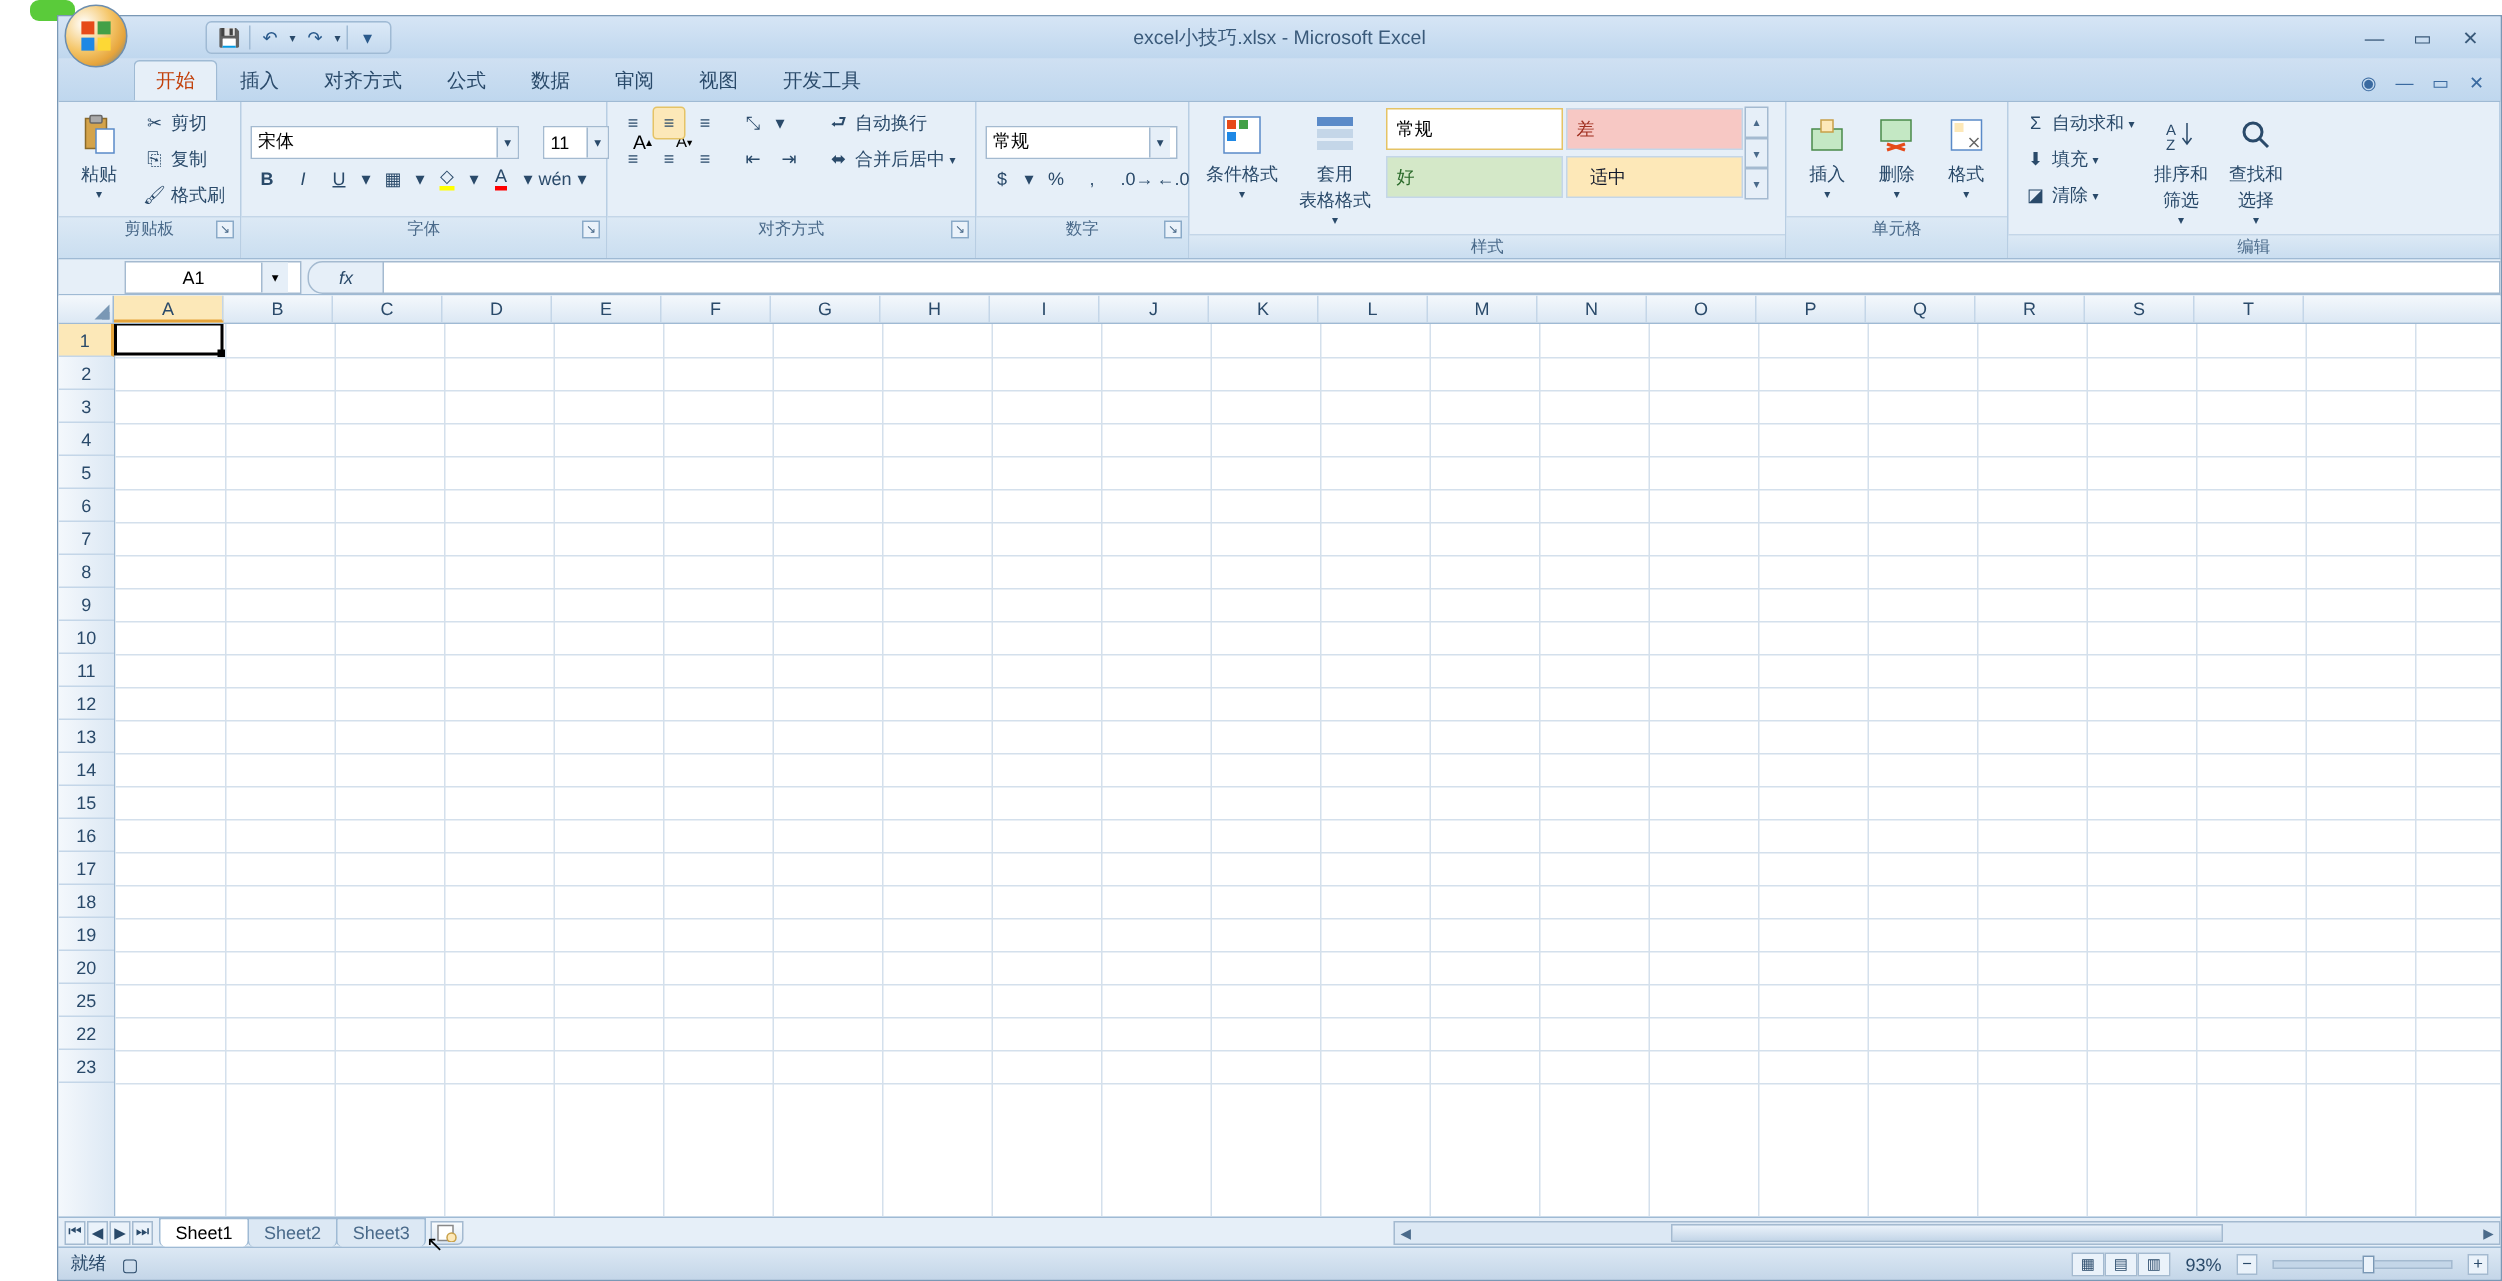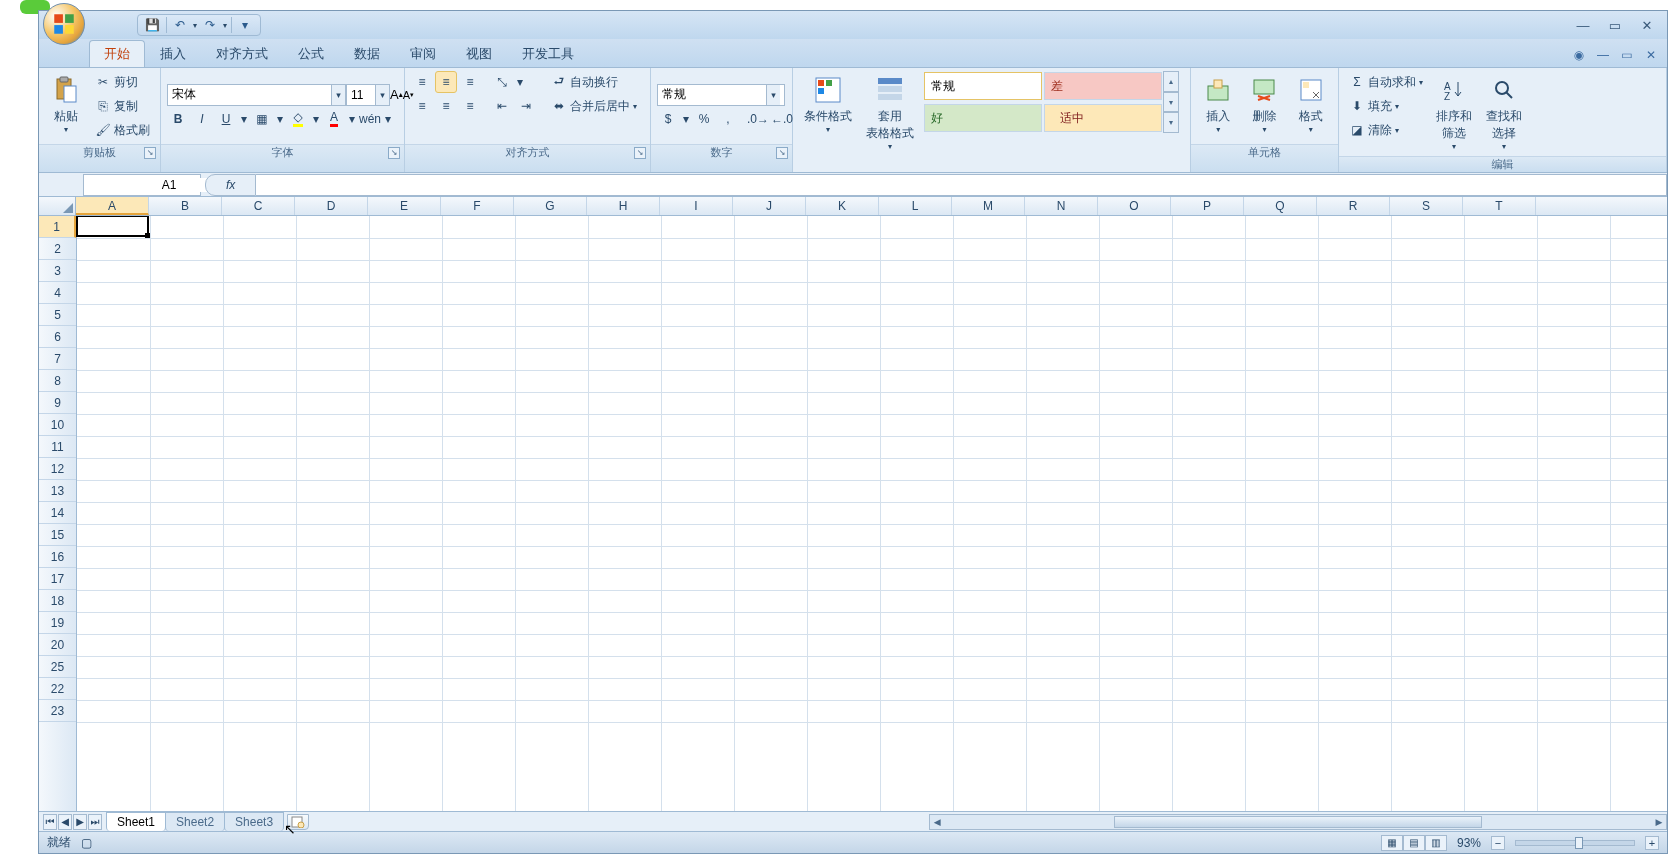--- a/index.html
+++ b/index.html
@@ -42,27 +42,27 @@
 .combo .dd-btn { width:14px; text-align:center; font-size:9px; color:#2a4a6a; background:#e6eff8; height:100%; line-height:20px; border-left:1px solid #a4bad0; }
 
 .rowcol { display:flex; flex-direction:column; gap:2px; justify-content:center; }
 .iconrow { display:flex; gap:2px; }
 .iconrow .ib { width:22px; height:22px; display:flex; align-items:center; justify-content:center; border:1px solid transparent; border-radius:3px; font-size:12px; color:#2a4a6a; }
 .iconrow .ib.sel { background:#fce8b8; border-color:#e5c365; }
 .style-cell { width:118px; height:28px; border:1px solid #c4d6e8; margin:1px; padding:4px 6px; font-size:12px; display:flex; align-items:center; }
 .style-normal { background:#fff; border-color:#e5c365; }
 .style-bad { background:#f7c8c4; color:#a03020; }
 .style-good { background:#d4e8c8; color:#2a6a2a; }
-.style-neutral { background:#fde8b8; color:#7f1d1d;padding-left:15px; }
+.style-neutral { background:#fde8b8; color:#0f172a;padding-left:15px; }
 .gallery-scroll { display:flex; flex-direction:column; width:16px; }
 .gallery-scroll span { flex:1; border:1px solid #a4bad0; background:#e6eff8; font-size:8px; display:flex; align-items:center; justify-content:center; color:#4a6a8a; }
 
 
 .fbar { height:24px; background:#e6eff8; border-bottom:1px solid #9fbad4; display:flex; align-items:center; }
-.namebox { width:118px; height:22px; margin-left:44px; border:1px solid #a4bad0; background:#fff; display:flex; align-items:center;padding-left:40px; }
+.namebox { width:118px; height:22px; margin-left:44px; border:1px solid #a4bad0; background:#fff; display:flex; align-items:center; }
 .namebox input { border:none; outline:none; width:90px; text-align:center; font-size:12px; }
 .namebox .dd-btn { width:18px; text-align:center; font-size:9px; background:#e6eff8; height:100%; line-height:20px; border-left:1px solid #a4bad0; }
 .fx-btns { display:flex; margin-left:4px; border:1px solid #a4bad0; height:22px; background:#e6eff8; border-radius:10px 0 0 10px; padding:0 14px; align-items:center; gap:8px; font-size:11px; color:#888; }
 .fx-label { font-style:italic; font-size:12px; color:#2a4a6a; padding:0 6px; }
 .formula-input { flex:1; height:22px; border:1px solid #a4bad0; border-left:none; background:#fff; }
 
 
 .grid-area { flex:1; display:flex; flex-direction:column; background:#fff; overflow:hidden; }
 .colhdr-row { display:flex; height:19px; background:linear-gradient(#f4f8fc,#dce8f4); border-bottom:1px solid #9fbad4; }
 .corner { width:37px; border-right:1px solid #9fbad4; background:linear-gradient(#f4f8fc,#dce8f4); position:relative; }
@@ -122,20 +122,21 @@
     <div class="qat">
       <span class="qbtn">💾</span>
       <span class="qat-sep"></span>
       <span class="qbtn">↶</span>
       <span class="dd">▾</span>
       <span class="qbtn">↷</span>
       <span class="dd">▾</span>
       <span class="qat-sep"></span>
       <span class="qbtn dd">▾</span>
     </div>
+    <div class="title-text">excel小技巧.xlsx - Microsoft Excel</div>
     <div class="win-ctrl">
       <span>—</span>
       <span>▭</span>
       <span>✕</span>
     </div>
   </div>
 
   <div class="tabrow">
     <div class="tab active">开始</div>
     <div class="tab">插入</div>
@@ -181,21 +182,21 @@
               <span class="icon">🖌</span>
               <span>格式刷</span>
             </div>
         </div>
       </div>
       <div class="group-label"><span>剪贴板</span><span class="dlg">↘</span></div>
     </div>
 
     <div class="group" style="width:244px">
       <div class="group-body rowcol" style="width:100%">
-        <div style="display:flex; gap:0; width:100%">
+        <div style="display:flex; gap:16px; width:100%">
           <div class="combo" style="flex:1">
               <input value="宋体" style="">
               <span class="dd-btn">▾</span>
             </div>
           <div class="combo" style="width:48px">
               <input style="width: 28px;" value="11">
               <span class="dd-btn">▾</span>
             </div>
           <span class="ib" style="width:22px;height:22px;display:flex;align-items:center;justify-content:center;font-size:13px">A<sup style="font-size:8px">▴</sup></span>
           <span class="ib" style="width:22px;height:22px;display:flex;align-items:center;justify-content:center;font-size:11px">A<sup style="font-size:7px">▾</sup></span>
@@ -313,20 +314,21 @@
               <div class="style-cell style-neutral">适中</div>
             </div>
           </div>
           <div class="gallery-scroll">
             <span>▴</span>
             <span>▾</span>
             <span>▾</span>
           </div>
         </div>
       </div>
+      <div class="group-label"><span>样式</span></div>
     </div>
 
     <div class="group" style="width:148px">
       <div class="group-body" style="justify-content:space-around; width:100%">
         <div class="vbtn">
             <div class="bigicon">
               <svg width="24" height="24">
                 <rect x="2" y="8" width="20" height="14" fill="#c4e8c4" stroke="#4a8a4a"></rect>
                 <rect x="8" y="2" width="8" height="8" fill="#fde8b8" stroke="#c8a048"></rect>
               </svg>

